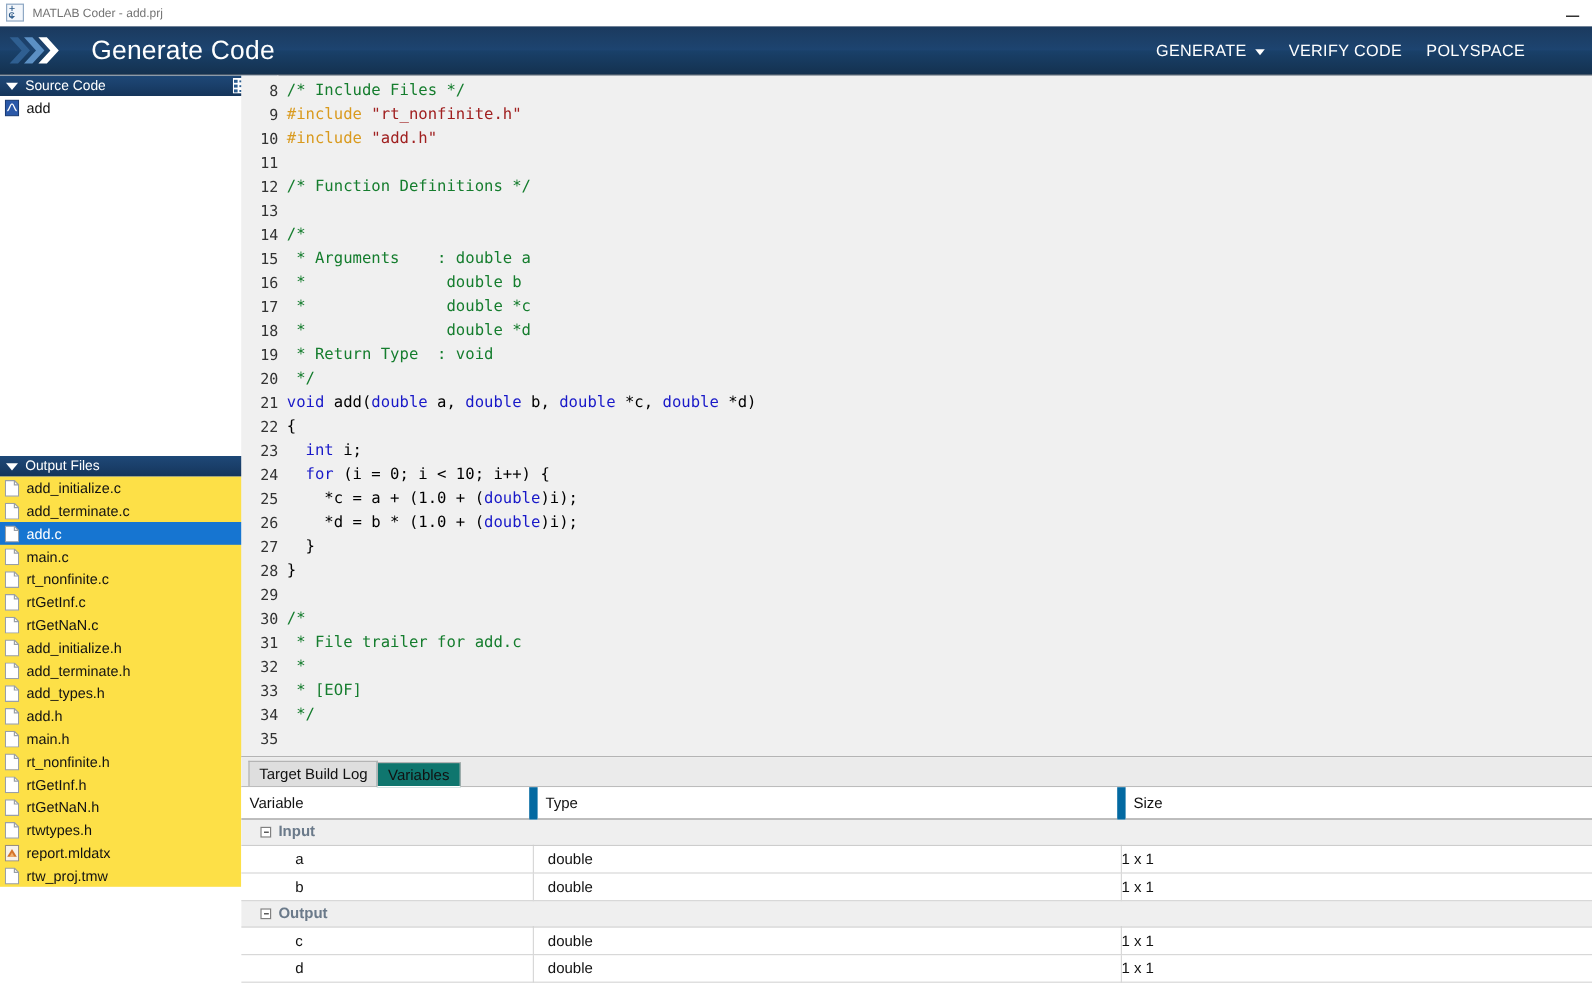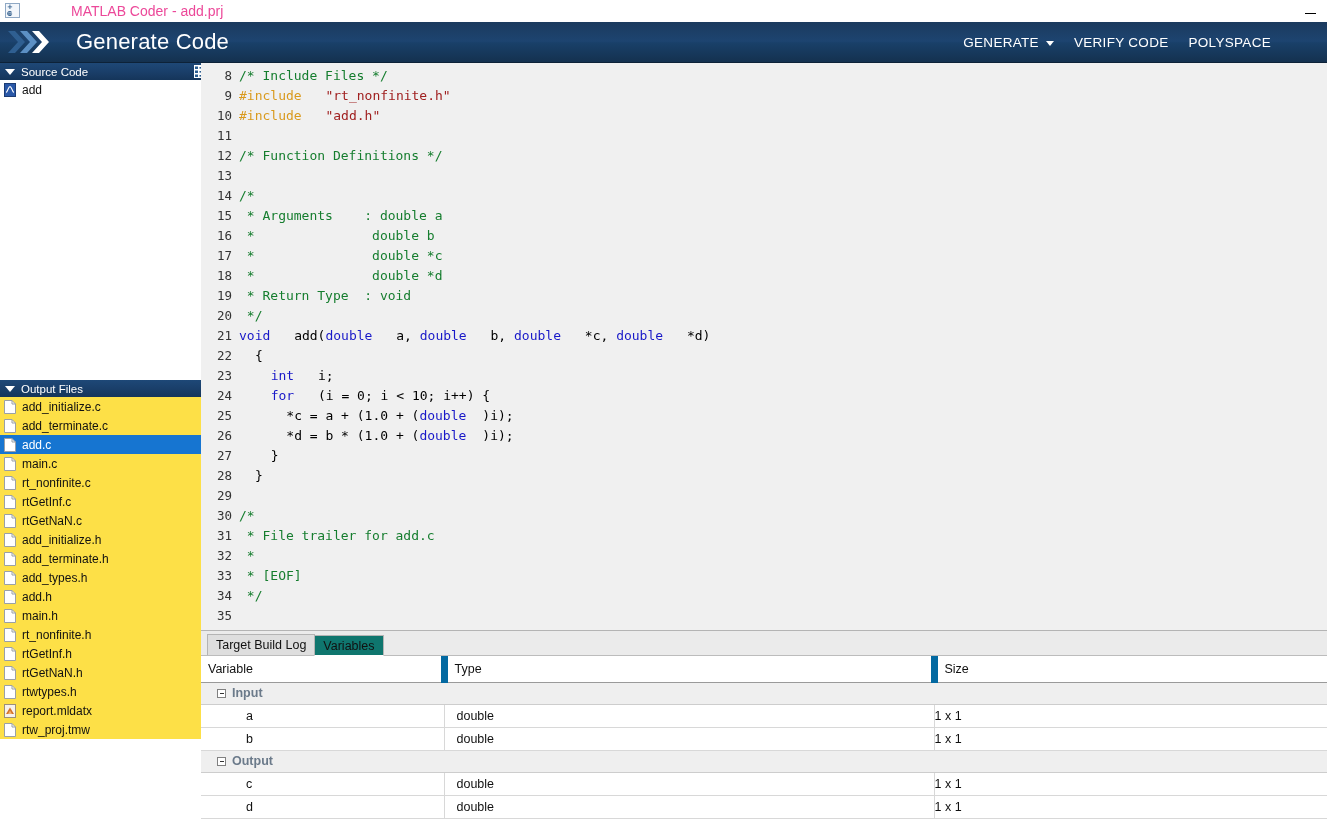--- a/index.html
+++ b/index.html
@@ -40,24 +40,23 @@
     font-size: 7px; line-height: 7px;
     color: #2e5b8a; font-weight: bold;
     font-family: "DejaVu Sans", sans-serif;
   }
   #app-icon .cc {
     position: absolute; left: 2px; top: 7px;
     font-size: 7px; line-height: 7px;
     color: #2e5b8a; font-weight: bold;
   }
   #titlebar .title-text {
-    font-size: 14px;
-    color: #ec4899;
+    font-size: 10px;
+    color: #737373;
     white-space: nowrap;
-    margin-left: 44px;
   }
   #win-controls {
     margin-left: auto;
     display: flex;
     align-items: center;
     height: 22px;
   }
   #minimize-btn {
     width: 34px; height: 22px;
     display: flex; align-items: center; justify-content: center;
@@ -216,21 +215,21 @@
     color: #333333;
     flex: 0 0 auto;
     padding-right: 7px;
     font-size: 12.5px;
   }
   .ctext { flex: 1 1 auto; }
   .c-com { color: #157d2e; }
   .c-pre { color: #d99a1e; }
   .c-str { color: #a02020; }
   .c-kw  { color: #1818c8; }
-  .c-pln { color: #000000; padding-left: 16px; }
+  .c-pln { color: #000000; }
 
   
   #bottom-panel {
     position: absolute;
     left: 201px; top: 630px;
     width: 1126px; height: 196px;
     background: #ffffff;
     box-sizing: border-box;
     border-top: 1px solid #b4b4b4;
     overflow: hidden;

